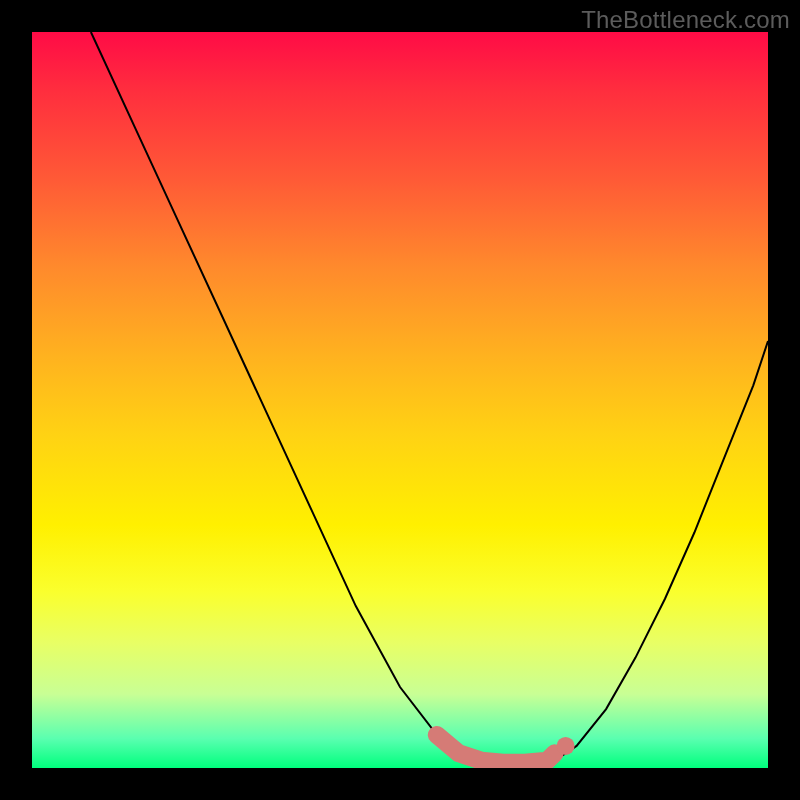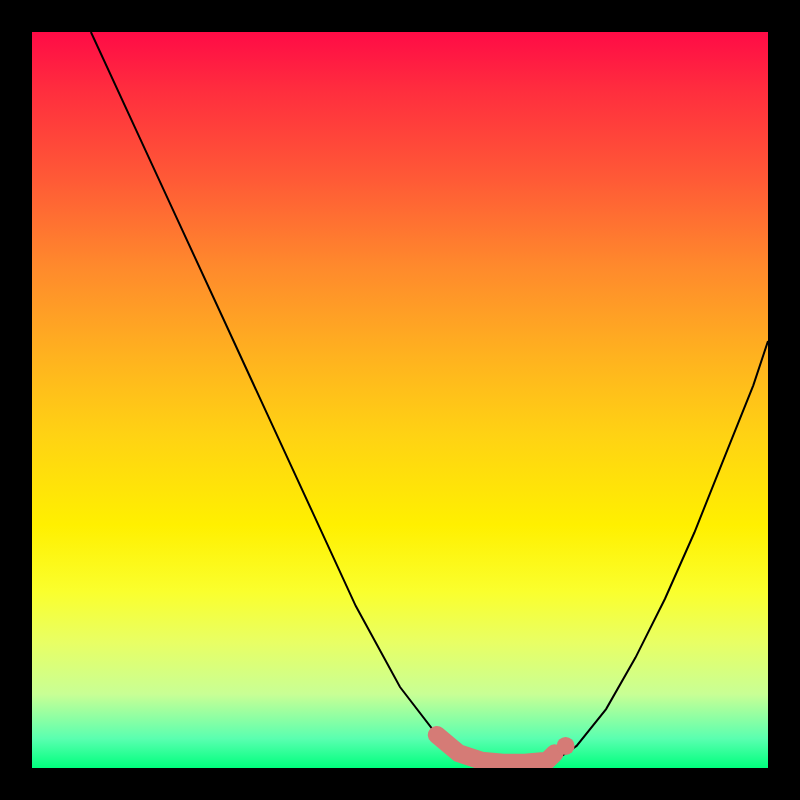--- a/index.html
+++ b/index.html
@@ -69,20 +69,21 @@
     stroke-linejoin: round;
   }
   .marker {
     fill: #d57b76;
   }
 </style>
 </head>
 <body>
 
 <div class="frame">
+  <div class="watermark">TheBottleneck.com</div>
 
   <div class="plot-area">
     <div class="gradient-bg"></div>
 
     <svg class="lines" viewBox="0 0 736 736">
       <path id="left-curve" class="curve" d="M58.9 0.0 L103.0 95.7 L147.2 191.4 L191.4 287.0 L235.5 382.7 L279.7 478.4 L323.8 574.1 L368.0 655.0 L404.8 702.9 L426.9 721.3 L449.0 728.6"></path>
       <path id="right-curve" class="curve" d="M522.6 728.6 L544.6 713.9 L574.1 677.1 L603.5 625.6 L633.0 566.7 L662.4 500.5 L691.8 426.9 L721.3 353.3 L736.0 309.1"></path>
       <path id="highlight" class="thick-segment" d="M404.8 702.9 L426.9 721.3 L449.0 728.6 L471.0 730.8 L493.1 730.8 L515.2 728.6 L522.6 721.3"></path>
       <circle id="marker" class="marker" r="9" cx="533.6" cy="713.9"></circle>
     </svg>

